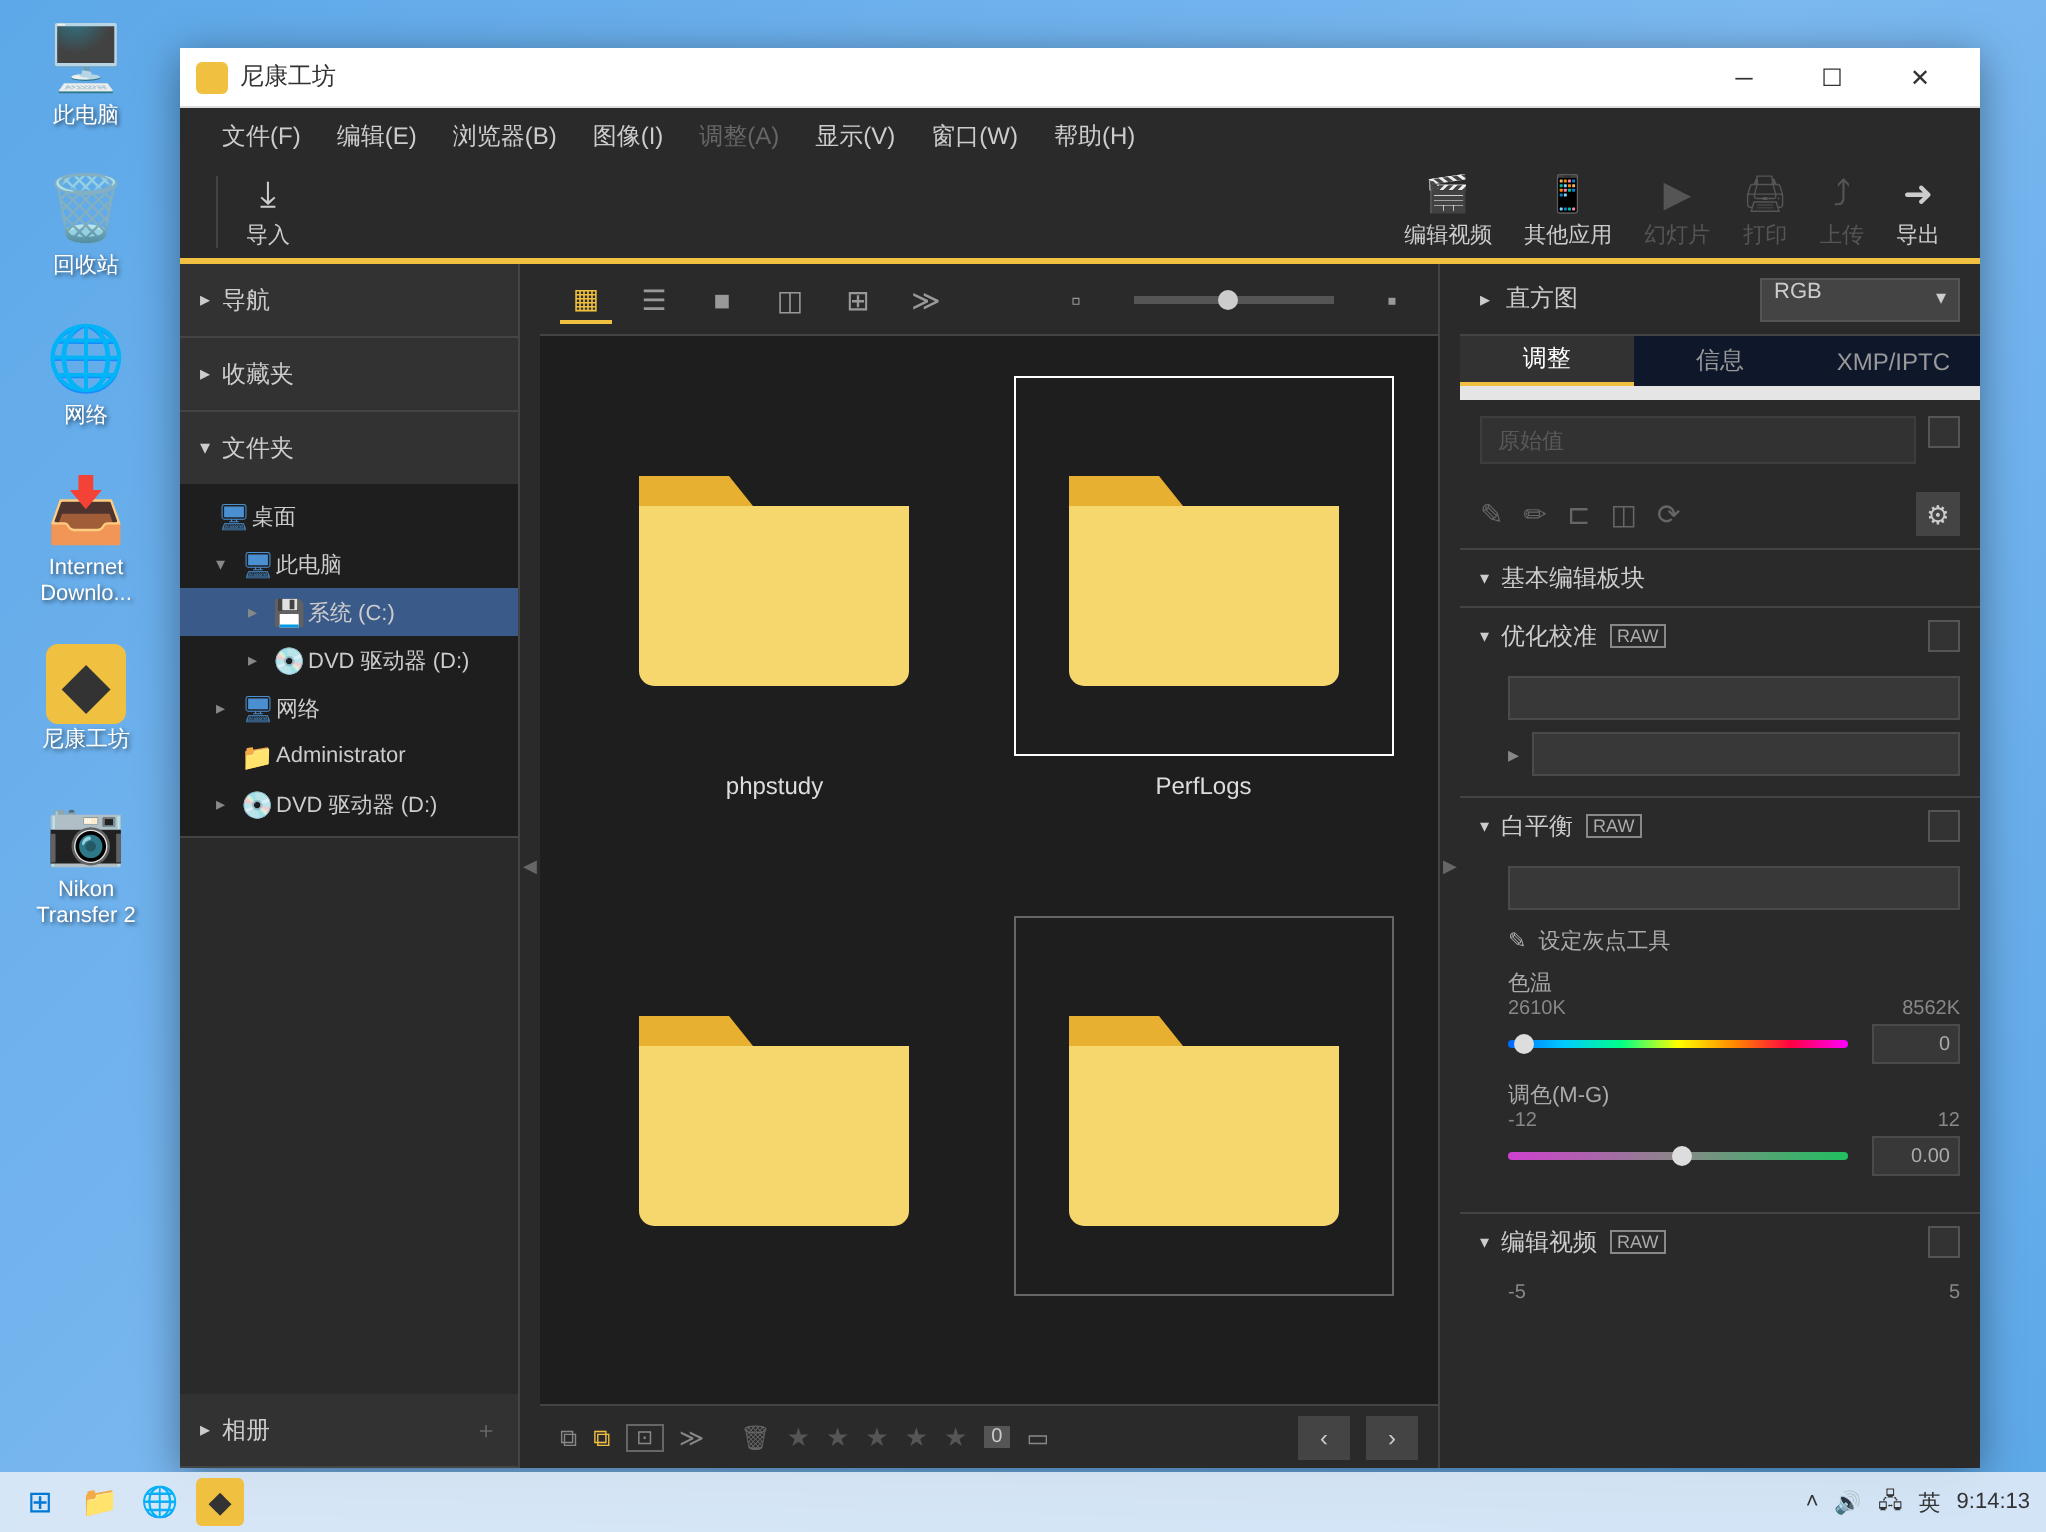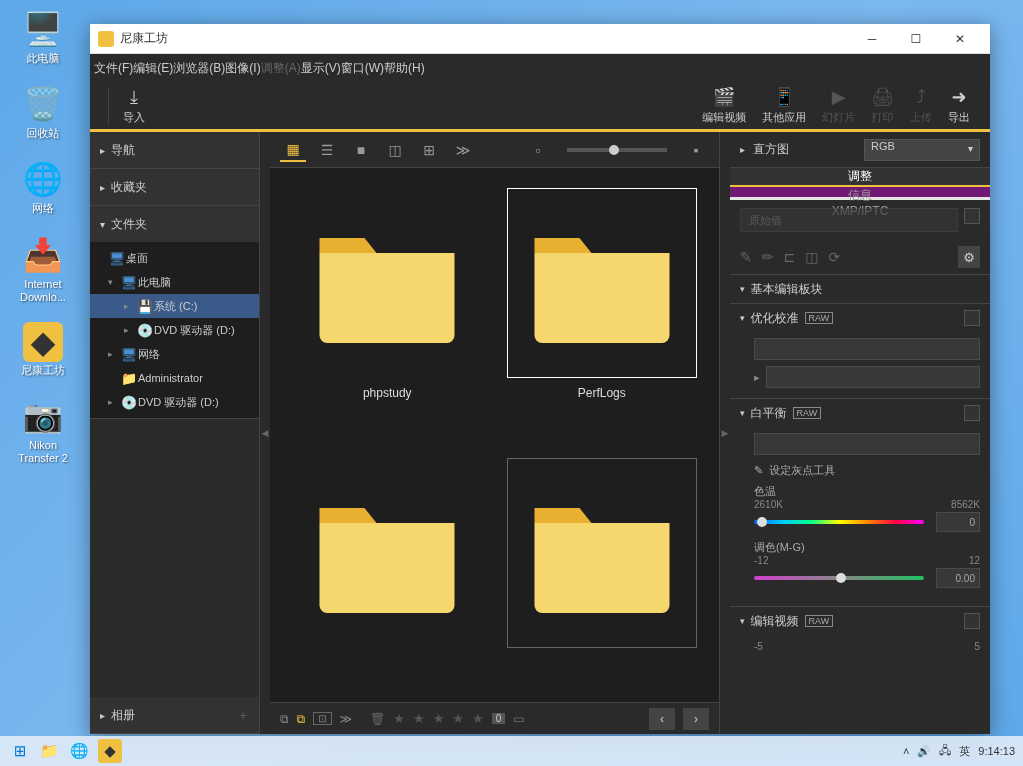--- a/index.html
+++ b/index.html
@@ -12,21 +12,21 @@
 .desktop-icon .icon-label { font-size: 11px; color: #fff; text-shadow: 1px 1px 2px rgba(0,0,0,0.6); line-height: 1.2; }
 
 
 .app-window { position: absolute; left: 90px; top: 24px; width: 900px; height: 710px; background: #2a2a2a; display: flex; flex-direction: column; box-shadow: 0 4px 20px rgba(0,0,0,0.4); }
 .titlebar { height: 30px; background: #fff; display: flex; align-items: center; padding: 0 8px; border-bottom: 1px solid #ddd; }
 .titlebar .app-icon { width: 16px; height: 16px; background: #f0c040; border-radius: 3px; margin-right: 6px; }
 .titlebar .title { font-size: 12px; color: #333; flex: 1; }
 .win-controls { display: flex; }
 .win-btn { width: 44px; height: 30px; display: flex; align-items: center; justify-content: center; font-size: 12px; color: #333; cursor: pointer; }
 
-.menubar { height: 28px; background: #2a2a2a; display: flex; align-items: center; padding: 0 4px; gap: 0; }
+.menubar { height: 28px; background: #2a2a2a; display: flex; align-items: center; padding: 0 21px; gap: 18px; }
 .menubar .menu-item { font-size: 12px; color: #ccc; cursor: pointer; }
 .menubar .menu-item.disabled { color: #666; }
 
 .toolbar { height: 50px; background: #2a2a2a; display: flex; align-items: center; padding: 0 12px; border-bottom: 3px solid #f0c040; }
 .tool-btn { display: flex; flex-direction: column; align-items: center; gap: 2px; cursor: pointer; padding: 2px 8px; color: #ccc; font-size: 11px; }
 .tool-btn .ico { font-size: 18px; }
 .tool-btn.disabled { color: #555; }
 .toolbar-spacer { flex: 1; }
 .tool-divider { width: 1px; height: 36px; background: #444; margin: 0 6px; }
 
@@ -64,24 +64,24 @@
 .filmstrip { height: 32px; background: #2a2a2a; display: flex; align-items: center; padding: 0 10px; gap: 8px; border-top: 1px solid #444; color: #888; font-size: 12px; }
 .star { color: #555; font-size: 13px; }
 .nav-btn { width: 26px; height: 22px; background: #444; display: flex; align-items: center; justify-content: center; cursor: pointer; color: #ccc; font-size: 12px;}
 .count-box { background: #555; padding: 0 4px; font-size: 10px; color: #ccc;}
 
 
 .right-panel { width: 260px; background: #2a2a2a; display: flex; flex-direction: column; overflow: hidden; }
 .right-header { height: 36px; display: flex; align-items: center; padding: 0 10px; gap: 8px; border-bottom: 1px solid #444; }
 .right-header .arrow { font-size: 10px; color: #ccc; }
 .right-header .label { font-size: 12px; color: #ccc; flex: 1; }
-.rgb-select { height: 22px; background: #444; border: 1px solid #555; color: #ccc; font-size: 11px; padding: 0 20px 0 6px; cursor: pointer; position: relative; width: 116px;}
+.rgb-select { height: 22px; background: #444; border: 1px solid #555; color: #ccc; font-size: 11px; padding: 0 20px 0 6px; cursor: pointer; position: relative; width: 100px;}
 .rgb-select::after { content: "▾"; position: absolute; right: 6px; top: 3px; font-size: 10px; }
 
-.tabs { height: 32px; display: flex; background: #701a75; border-bottom: 3px solid #e5e5e5; flex-direction: column; }
+.tabs { height: 32px; display: flex; background: #0f172a; border-bottom: 7px solid #e5e5e5; }
 .tab { flex: 1; display: flex; align-items: center; justify-content: center; font-size: 12px; color: #999; cursor: pointer; }
 .tab.active { background: #323232; color: #fff; border-bottom: 2px solid #f0c040; }
 
 .panel-body { flex: 1; overflow: auto; padding: 0; }
 .dropdown-row { padding: 8px 10px; display: flex; align-items: flex-start; gap: 6px; }
 .dropdown { flex: 1; height: 24px; background: #383838; border: 1px solid #4a4a4a; color: #777; font-size: 11px; padding: 0 8px; display: flex; align-items: center; cursor: pointer;}
 .dropdown.disabled { opacity: 0.6; }
 .checkbox-sq { width: 16px; height: 16px; border: 1px solid #555; background: #333; cursor: pointer;}
 .tool-icons-row { padding: 6px 10px; display: flex; gap: 10px; color: #666; font-size: 14px; align-items: center; }
 .gear-btn { margin-left: auto; width: 22px; height: 22px; background: #444; display: flex; align-items: center; justify-content: center; cursor: pointer; color: #ccc; font-size: 13px;}

